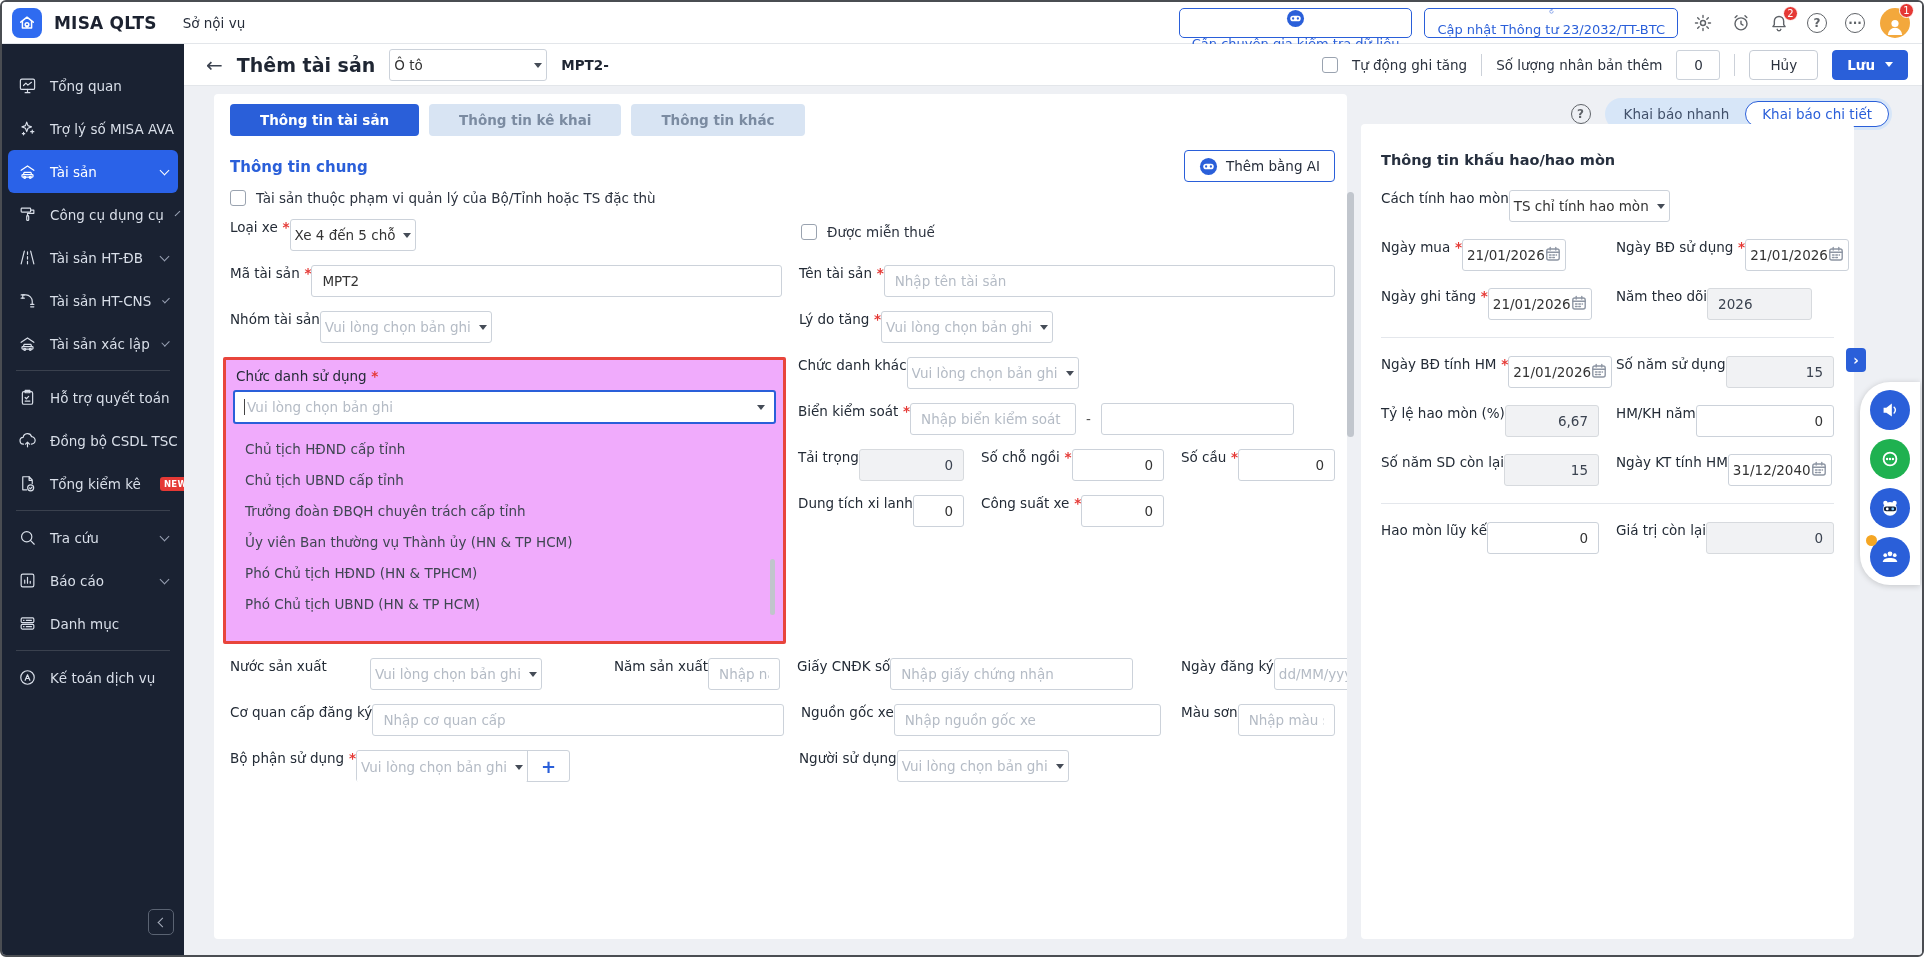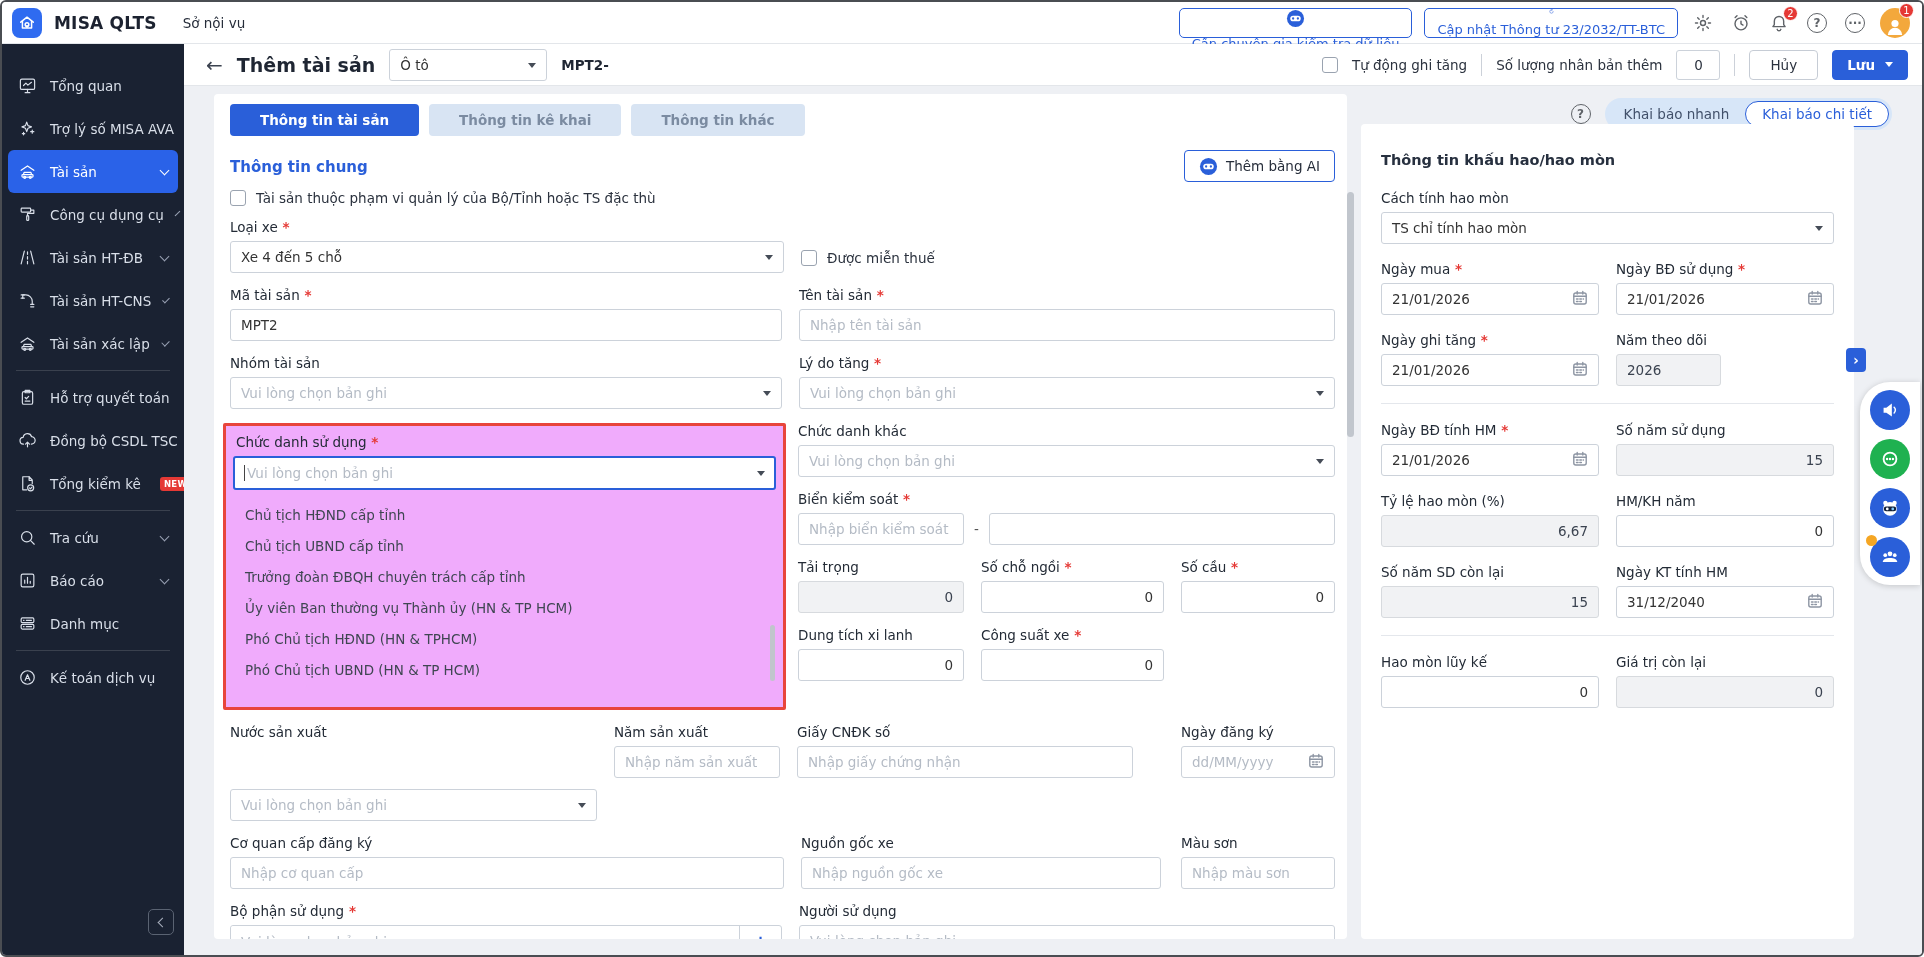--- a/index.html
+++ b/index.html
@@ -53,26 +53,26 @@
   .btn-save { height:30px; padding:0 14px; background:#2a5fd9; border:1px solid #2a5fd9; border-radius:4px; font:inherit; color:#fff; font-weight:bold; display:flex; align-items:center; gap:10px; cursor:pointer; }
   .wcar { width:0; height:0; border:4px solid transparent; border-top:5px solid #fff; margin-top:4px; }
 
   
   .lbl { font-size:13.5px; color:#232b36; margin-bottom:6px; white-space:nowrap; }
   .lbl.req::after { content:" *"; color:#e53935; font-weight:bold; }
   input.t { height:32px; border:1px solid #ccd2da; border-radius:3px; padding:0 10px; font:inherit; color:#333; width:100%; background:#fff; }
   input.t::placeholder { color:#b4bbc5; opacity:1; }
   input.t:disabled { background:#f1f2f4; border-color:#d7dade; color:#3b4350; }
   input.num { text-align:right; }
-  .sel { height:32px; border:1px solid #ccd2da; border-radius:3px; background:#fff; display:flex; align-items:center; justify-content:space-between; padding:0 10px; cursor:pointer; }
+  .sel { height:32px; border:1px solid #ccd2da; border-radius:3px; background:#fff; display:flex; align-items:center; justify-content:space-between; padding:0 4px; cursor:pointer; }
   .sel .ph { color:#b4bbc5; overflow:hidden; white-space:nowrap; }
   .sel .vl { color:#333; white-space:nowrap; }
   .car { width:0; height:0; border:4.5px solid transparent; border-top:5.5px solid #454c57; margin-top:5px; flex:0 0 auto; margin-left:8px; }
   .calico svg { width:16px; height:16px; fill:none; stroke:#8d95a3; stroke-width:1.4; stroke-linecap:round; }
-  .fld { display:flex; flex-direction:column; }
+  .fld { display:flex; flex-direction:row; }
   .row { display:flex; gap:17px; margin-bottom:14px; }
 
   
   .card-left { position:absolute; left:30px; top:50px; width:1133px; bottom:16px; background:#fff; border-radius:4px; padding:10px 12px 16px 16px; overflow:hidden; }
   .card-right { position:absolute; left:1177px; top:80px; width:493px; bottom:16px; background:#fff; border-radius:4px; padding:28px 20px 16px 20px; overflow:hidden; }
   .vthumb { position:absolute; left:1163px; top:148px; width:7px; height:245px; background:#c1c6cd; border-radius:4px; }
 
   .tabs { display:flex; gap:10px; margin-bottom:22px; }
   .tab { height:32px; padding:0 30px; border-radius:4px; display:flex; align-items:center; font-size:13.5px; font-weight:bold; background:#d8e4f3; color:#7b8ba1; cursor:pointer; white-space:nowrap; }
   .tab.act { background:#2a5fd9; color:#fff; }

